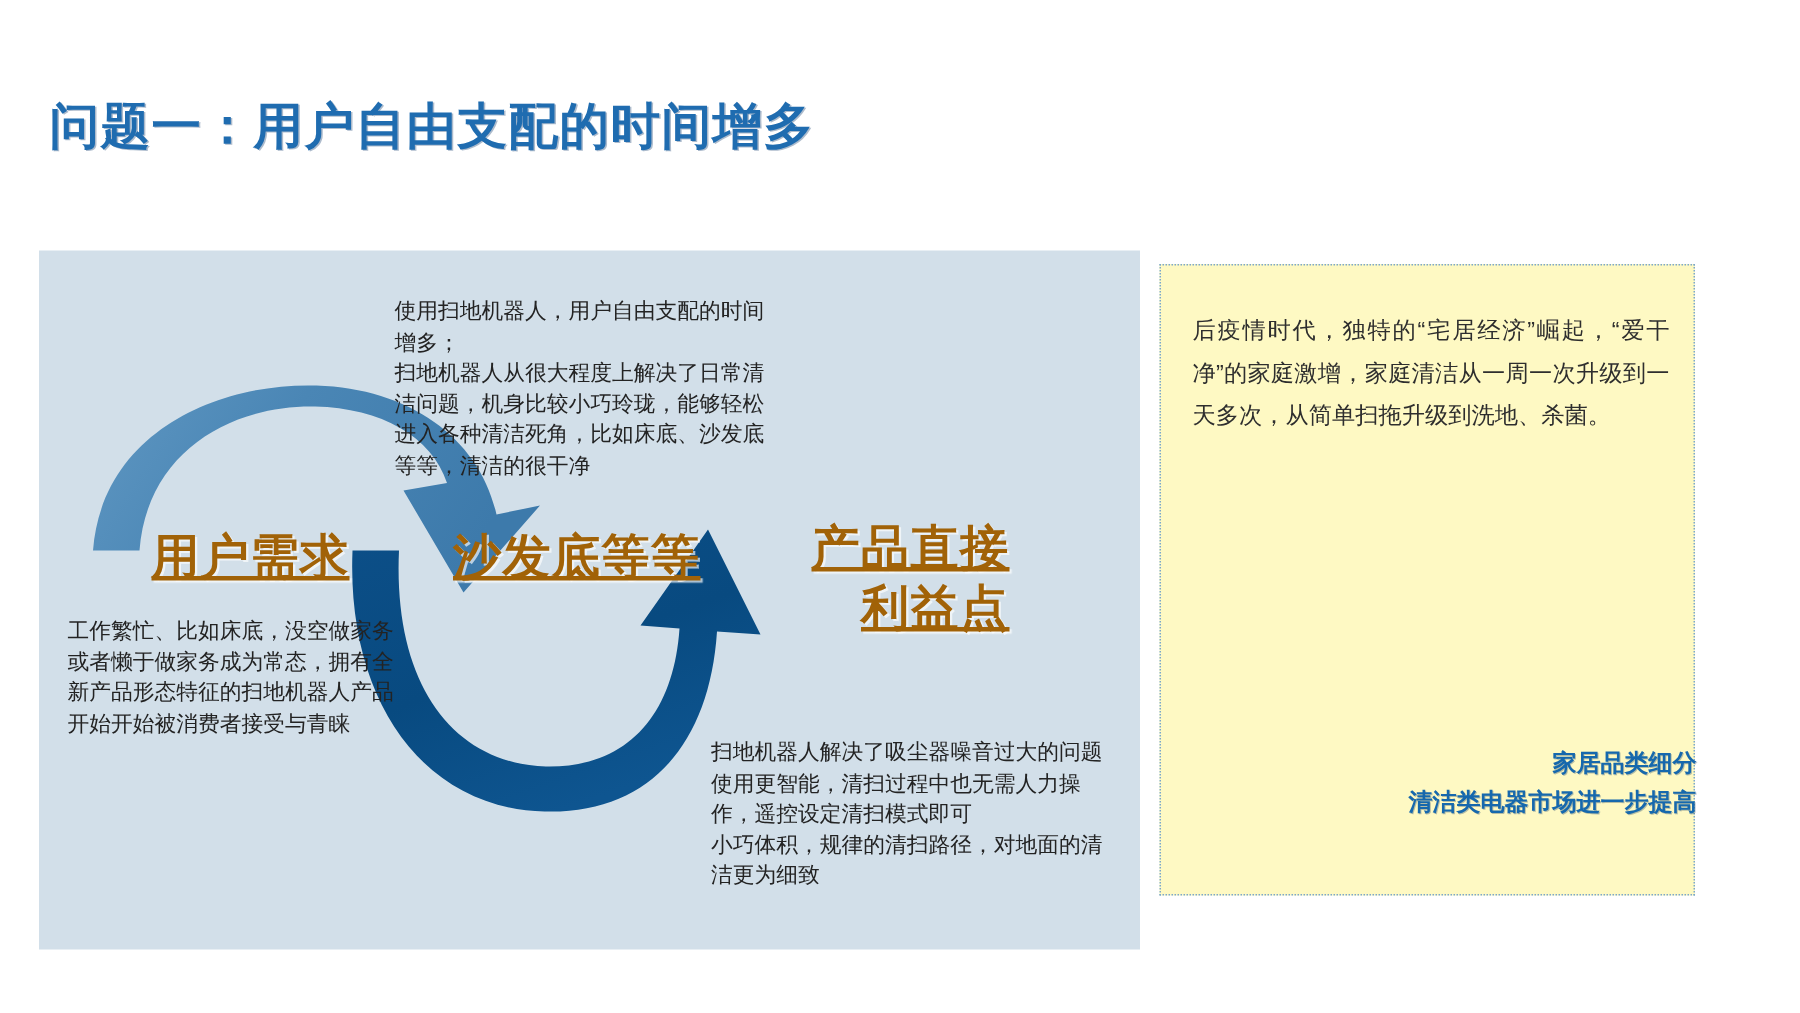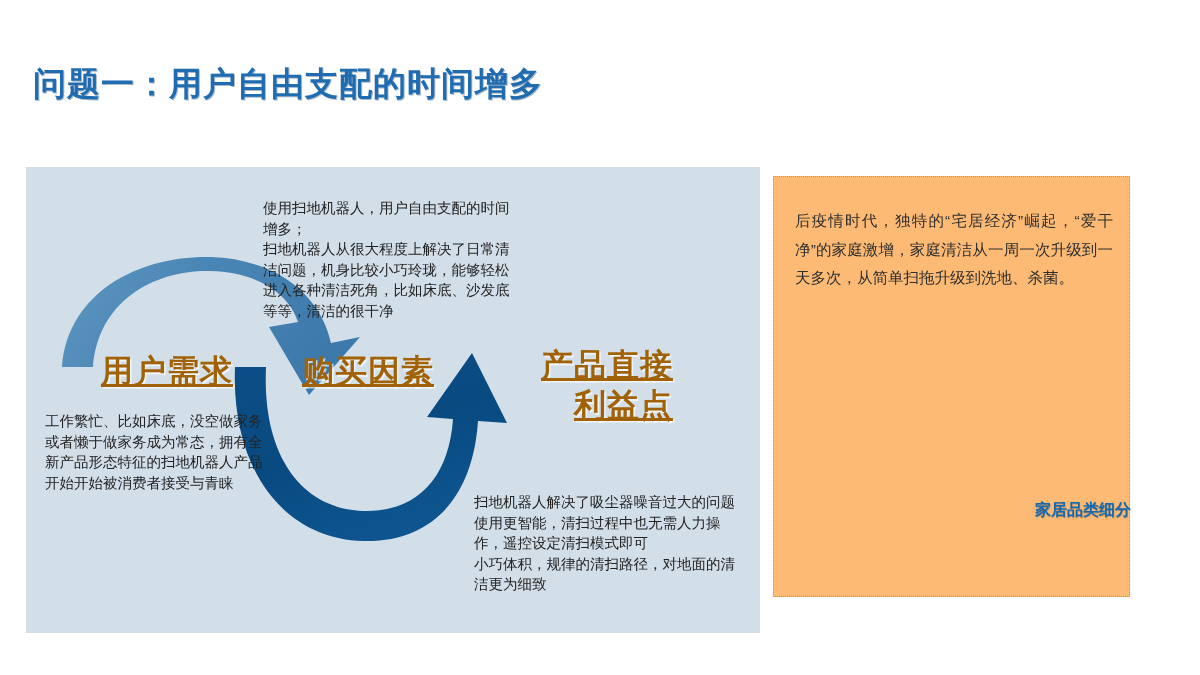--- a/index.html
+++ b/index.html
@@ -89,21 +89,21 @@
   }
 
   
   #right-panel {
     position: absolute;
     left: 773px;
     top: 176px;
     width: 357px;
     height: 421px;
     border: 1px dotted #7ba7cc;
-    background: #fdba74;
+    background: #fef9c3;
     box-sizing: border-box;
   }
   .right-para {
     position: absolute;
     font-size: 15.5px;
     line-height: 1.85;
     color: #2e2e2e;
     text-align: justify;
   }
   #right-para-1 { left: 21px; top: 30px; width: 318px; }
@@ -166,34 +166,35 @@
              L 401 250
              L 427 252
              C 423 310, 392 345, 338 344
              C 275 342, 236 288, 240 200
              Z" fill="url(#gradDark)"></path>
   </g>
 </svg>
 
 <div class="stage-label" id="stage-label-1">用户需求</div>
 
-<div class="stage-label" id="stage-label-2">购买因素</div>
+<div class="stage-label" id="stage-label-2">沙发底等等</div>
 
 <div class="stage-label" id="stage-label-3" style="white-space:pre-line;">产品直接
 利益点</div>
 
 <div class="panel-text" id="text-demand">工作繁忙、比如床底，没空做家务或者懒于做家务成为常态，拥有全新产品形态特征的扫地机器人产品开始开始被消费者接受与青睐</div>
 
 <div class="panel-text" id="text-purchase">使用扫地机器人，用户自由支配的时间增多；
 扫地机器人从很大程度上解决了日常清洁问题，机身比较小巧玲珑，能够轻松进入各种清洁死角，比如床底、沙发底等等，清洁的很干净</div>
 
 <div class="panel-text" id="text-benefit">扫地机器人解决了吸尘器噪音过大的问题
 使用更智能，清扫过程中也无需人力操作，遥控设定清扫模式即可
 小巧体积，规律的清扫路径，对地面的清洁更为细致</div>
 
 <div id="right-panel">
   <div class="right-para" id="right-para-1">后疫情时代，独特的“宅居经济”崛起，“爱干净”的家庭激增，家庭清洁从一周一次升级到一天多次，从简单扫拖升级到洗地、杀菌。</div>
 
 
   <div id="right-highlight">
     <span class="hl-line">家居品类细分</span>
+    <span class="hl-line">清洁类电器市场进一步提高</span>
   </div>
 </div>
 
 </body></html>

